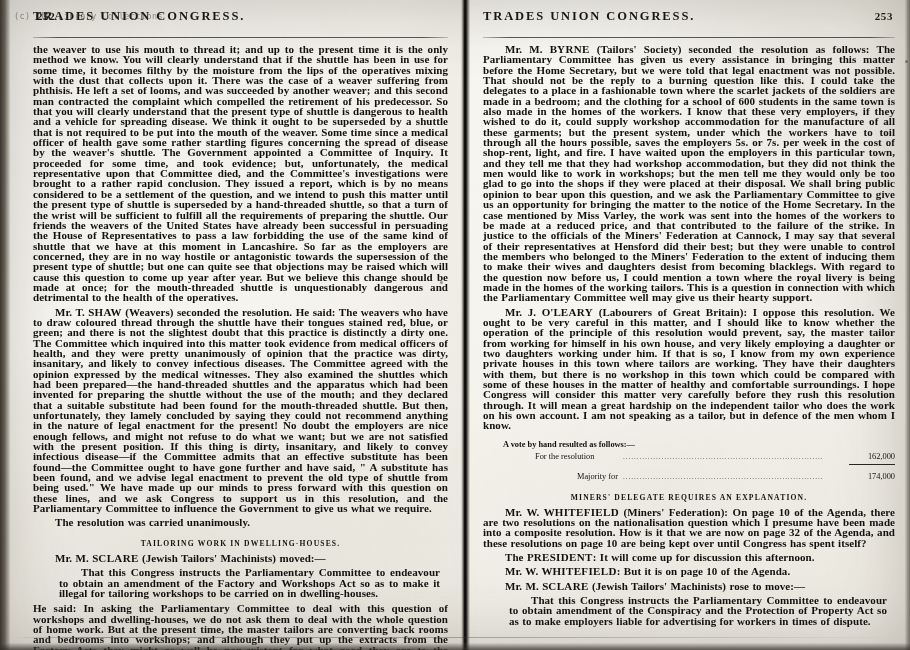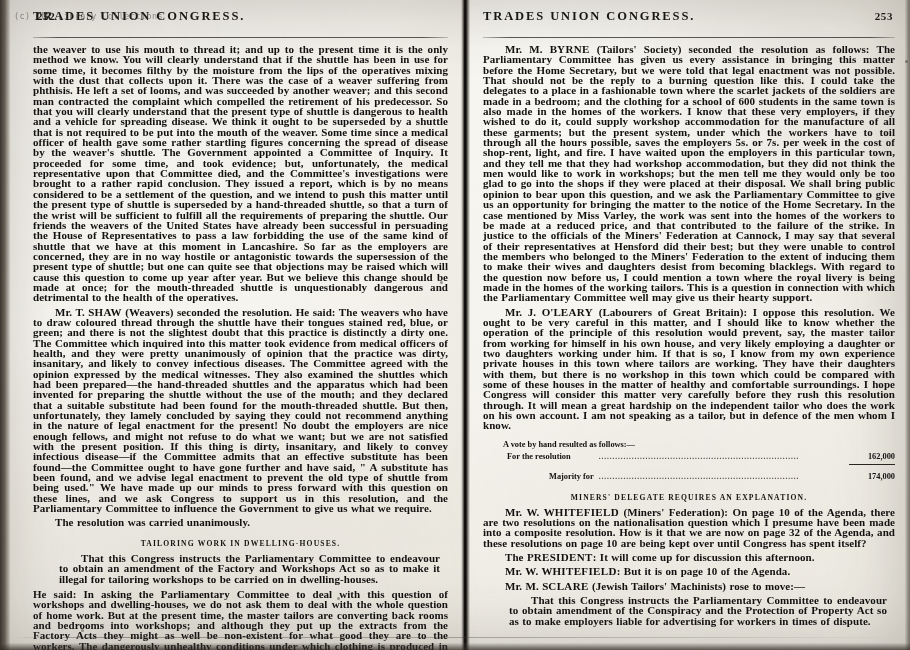--- a/index.html
+++ b/index.html
@@ -178,24 +178,24 @@
 
   
   .vote-intro {
     margin: 9px 0 3px 0;
     padding-left: 20px;
     font-size: 8.35px;
     font-weight: 700;
     color: #121110;
   }
   table.vote {
-    margin: 0 0 0 24px;
+    margin: 0 0 0 52px;
     border-collapse: collapse;
     font-size: 8.35px;
-    font-weight: 700;
+    font-weight: 400;
     color: #121110;
   }
   table.vote td { padding: 0 0 1px 0; vertical-align: bottom; }
   table.vote td.lbl { white-space: nowrap; padding-right: 5px; }
   table.vote td.dots {
     width: 258px;
     overflow: hidden;
     white-space: nowrap;
     color: #4b473e;
     letter-spacing: .9px;
@@ -246,20 +246,23 @@
     <p class="body">the weaver to use his mouth to thread it; and up to the present time it is the only method we know. You will clearly understand that if the shuttle has been in use for some time, it becomes filthy by the moisture from the lips of the operatives mixing with the dust that collects upon it. There was the case of a weaver suffering from phthisis. He left a set of looms, and was succeeded by another weaver; and this second man contracted the complaint which compelled the retirement of his predecessor. So that you will clearly understand that the present type of shuttle is dangerous to health and a vehicle for spreading disease. We think it ought to be superseded by a shuttle that is not required to be put into the mouth of the weaver. Some time since a medical officer of health gave some rather startling figures concerning the spread of disease by the weaver's shuttle. The Government appointed a Committee of Inquiry. It proceeded for some time, and took evidence; but, unfortunately, the medical representative upon that Committee died, and the Committee's investigations were brought to a rather rapid conclusion. They issued a report, which is by no means considered to be a settlement of the question, and we intend to push this matter until the present type of shuttle is superseded by a hand-threaded shuttle, so that a turn of the wrist will be sufficient to fulfill all the requirements of preparing the shuttle. Our friends the weavers of the United States have already been successful in persuading the House of Representatives to pass a law forbidding the use of the same kind of shuttle that we have at this moment in Lancashire. So far as the employers are concerned, they are in no way hostile or antagonistic towards the supersession of the present type of shuttle; but one can quite see that objections may be raised which will cause this question to come up year after year. But we believe this change should be made at once; for the mouth-threaded shuttle is unquestionably dangerous and detrimental to the health of the operatives.</p>
 
     <p class="body indent">
       <span>Mr. T. S</span><span class="smallcaps">HAW</span><span> (Weavers) seconded the resolution. He said: The weavers who have to draw coloured thread through the shuttle have their tongues stained red, blue, or green; and there is not the slightest doubt that this practice is distinctly a dirty one. The Committee which inquired into this matter took evidence from medical officers of health, and they were pretty unanimously of opinion that the practice was dirty, insanitary, and likely to convey infectious diseases. The Committee agreed with the opinion expressed by the medical witnesses. They also examined the shuttles which had been prepared—the hand-threaded shuttles and the apparatus which had been invented for preparing the shuttle without the use of the mouth; and they declared that a suitable substitute had been found for the mouth-threaded shuttle. But then, unfortunately, they lamely concluded by saying they could not recommend anything in the nature of legal enactment for the present! No doubt the employers are nice enough fellows, and might not refuse to do what we want; but we are not satisfied with the present position. If this thing is dirty, insanitary, and likely to convey infectious disease—if the Committee admits that an effective substitute has been found—the Committee ought to have gone further and have said, " A substitute has been found, and we advise legal enactment to prevent the old type of shuttle from being used." We have made up our minds to press forward with this question on these lines, and we ask Congress to support us in this resolution, and the Parliamentary Committee to influence the Government to give us what we require.</span>
     </p>
 
     <p class="body indent">The resolution was carried unanimously.</p>
 
     <h3 class="xhead">TAILORING WORK IN DWELLING-HOUSES.</h3>
 
+    <p class="body indent">
+      <span>Mr. M. S</span><span class="smallcaps">CLARE</span><span> (Jewish Tailors' Machinists) moved:—</span>
+    </p>
 
     <p class="body quote">That this Congress instructs the Parliamentary Committee to endeavour to obtain an amendment of the Factory and Workshops Act so as to make it illegal for tailoring workshops to be carried on in dwelling-houses.</p>
 
     <p class="body">He said: In asking the Parliamentary Committee to deal with this question of workshops and dwelling-houses, we do not ask them to deal with the whole question of home work. But at the present time, the master tailors are converting back rooms and bedrooms into workshops; and although they put up the extracts from the Factory Acts they might as well be non-existent for what good they are to the workers. The dangerously unhealthy conditions under which clothing is produced in many of these places is too well known to need description.</p>
   </div>
 
   <div class="col right">
 
     <div class="runhead">
       <div class="title">TRADES UNION CONGRESS.</div>

